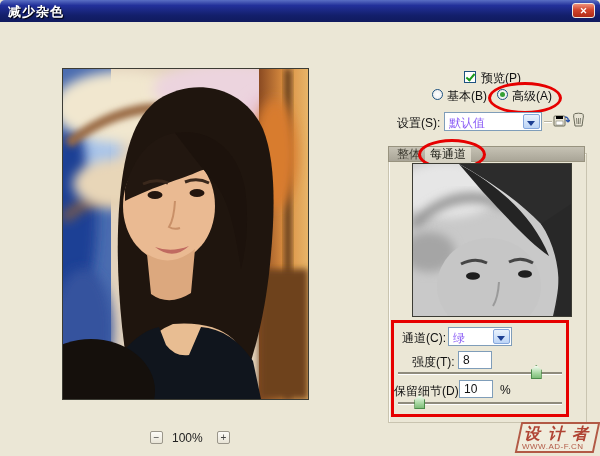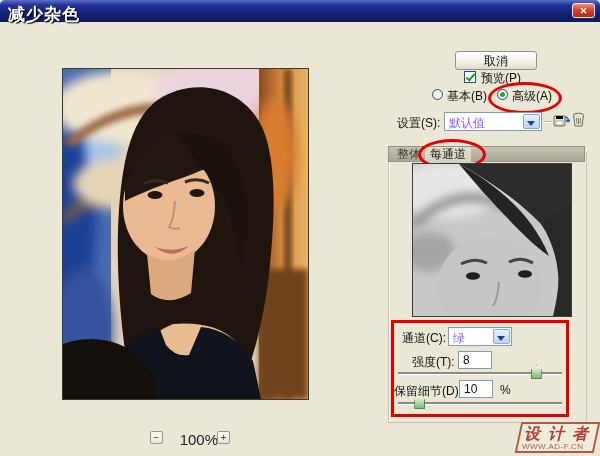--- a/index.html
+++ b/index.html
@@ -2,31 +2,31 @@
 <html><head>
 <meta charset="utf-8">
 <style>
   html,body{margin:0;padding:0;}
   body{width:600px;height:456px;font-family:"Liberation Sans",sans-serif;background:#ebe7d6;overflow:hidden;}
   .dialog{position:absolute;left:0;top:0;width:600px;height:456px;background:#ebe7d6;}
   
   .titlebar{position:absolute;left:0;top:0;width:600px;height:22px;
     background:linear-gradient(180deg,#5a6fc4 0%,#22309a 25%,#131f6b 70%,#101a5e 100%);
     border-radius:5px 5px 0 0;}
-  .title{position:absolute;left:8px;top:3px;color:#fff;font-size:17px;font-weight:bold;letter-spacing:1px;
+  .title{position:absolute;left:8px;top:3px;color:#fff;font-size:13px;font-weight:bold;letter-spacing:1px;
     text-shadow:1px 1px 1px #000;}
   .close-btn{position:absolute;left:572px;top:3px;width:23px;height:15px;border:1px solid #f0e8e0;border-radius:3px;
     background:linear-gradient(180deg,#f0907a 0%,#d2452c 45%,#b02a16 100%);color:#fff;font-size:9px;font-weight:bold;
     text-align:center;line-height:15px;cursor:pointer;box-sizing:border-box;}
   
   .main-preview{position:absolute;left:62px;top:68px;width:245px;height:330px;border:1px solid #3c3c34;background:#777;}
   
   .zbtn{position:absolute;width:13px;height:13px;box-sizing:border-box;border:1px solid #9a968a;border-radius:2px;
     background:linear-gradient(180deg,#fcfbf7,#e8e4d6);font-size:10px;line-height:10px;text-align:center;color:#444;padding:0;cursor:pointer;}
-  .zoom-level{position:absolute;left:172px;top:431px;width:46px;text-align:right;font-size:15px;color:#222;}
+  .zoom-level{position:absolute;left:172px;top:431px;width:46px;text-align:left;font-size:12px;color:#222;}
   
   .xpbtn{position:absolute;left:455px;width:82px;height:19px;box-sizing:border-box;border:1px solid #8e8f8a;border-radius:3px;
     background:linear-gradient(180deg,#ffffff 0%,#f4f2e8 55%,#dfdbcb 100%);font-size:12px;color:#111;text-align:center;
     line-height:16px;cursor:pointer;font-family:"Liberation Sans",sans-serif;}
   .xpbtn.default{border-color:#567ddB;box-shadow:inset 0 0 0 1px #aac2f2;}
   
   .checkbox{position:absolute;left:464px;top:71px;width:12px;height:12px;background:#fff;border:1px solid #1d5281;box-sizing:border-box;cursor:pointer;}
   .check-mark{position:absolute;left:1px;top:2px;width:7px;height:3px;border-left:2px solid #1a9a1a;border-bottom:2px solid #1a9a1a;transform:rotate(-50deg);}
   .lbl{position:absolute;font-size:12px;color:#111;white-space:nowrap;}
   .radio{position:absolute;width:11px;height:11px;border-radius:50%;border:1px solid #1d5281;background:radial-gradient(#fff,#e8e8e8);box-sizing:border-box;cursor:pointer;}
@@ -120,21 +120,20 @@
       <path d="M60,330 Q70,270 110,255 Q150,252 170,270 Q185,285 185,330 Z" fill="#e8bd92"></path>
       <path d="M40,330 L52,292 Q75,262 96,258 L103,276 Q112,288 126,286 L138,258 Q168,260 190,292 L198,330 Z" fill="#10151d"></path>
       <ellipse cx="28" cy="322" rx="64" ry="52" fill="#15100c"></ellipse>
     </svg>
   </div>
 
   <button class="zbtn" style="left:150px;top:431px;">−</button>
   <span class="zoom-level">100%</span>
   <button class="zbtn" style="left:217px;top:431px;">+</button>
 
-  <button class="xpbtn" style="top:51px;">取消</button>
 
   <div class="checkbox">
     <span class="check-mark"></span>
   </div>
   <span class="lbl" style="left:481px;top:70px;">预览(P)</span>
 
   <div class="radio" style="left:432px;top:89px;"></div>
   <span class="lbl" style="left:447px;top:88px;">基本(B)</span>
   <div class="radio" style="left:497px;top:89px;">
     <span class="radio-dot"></span>

